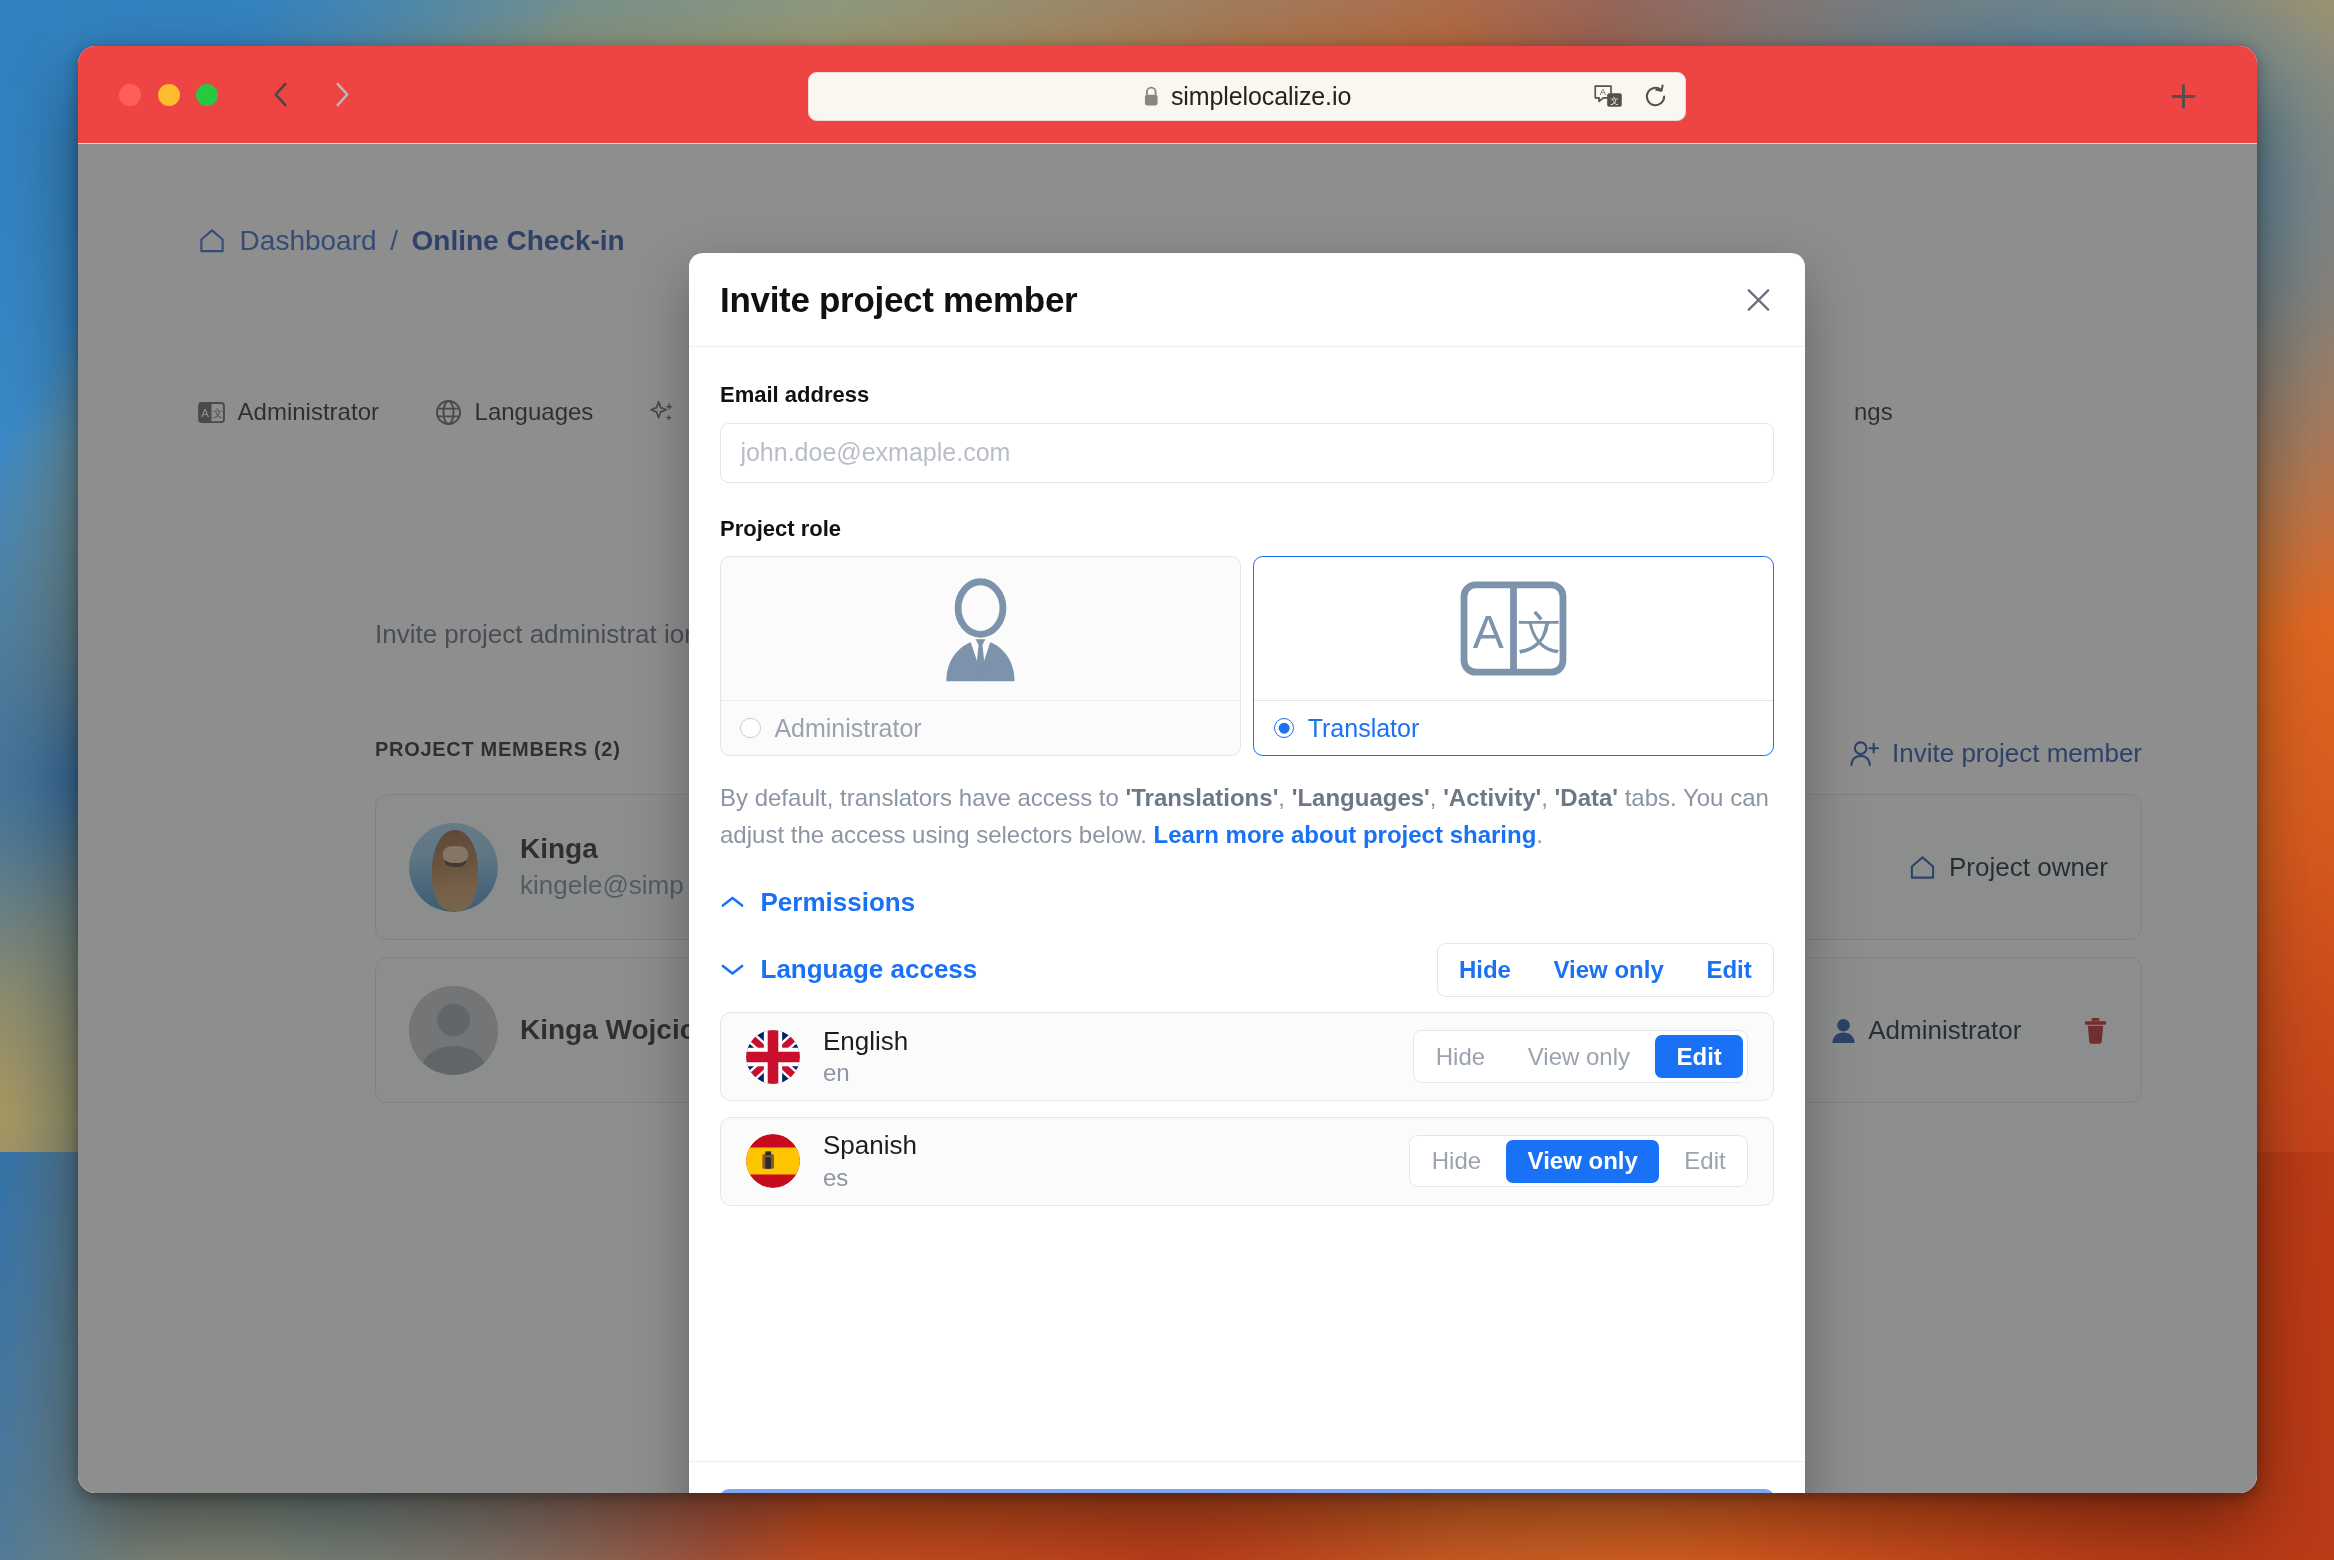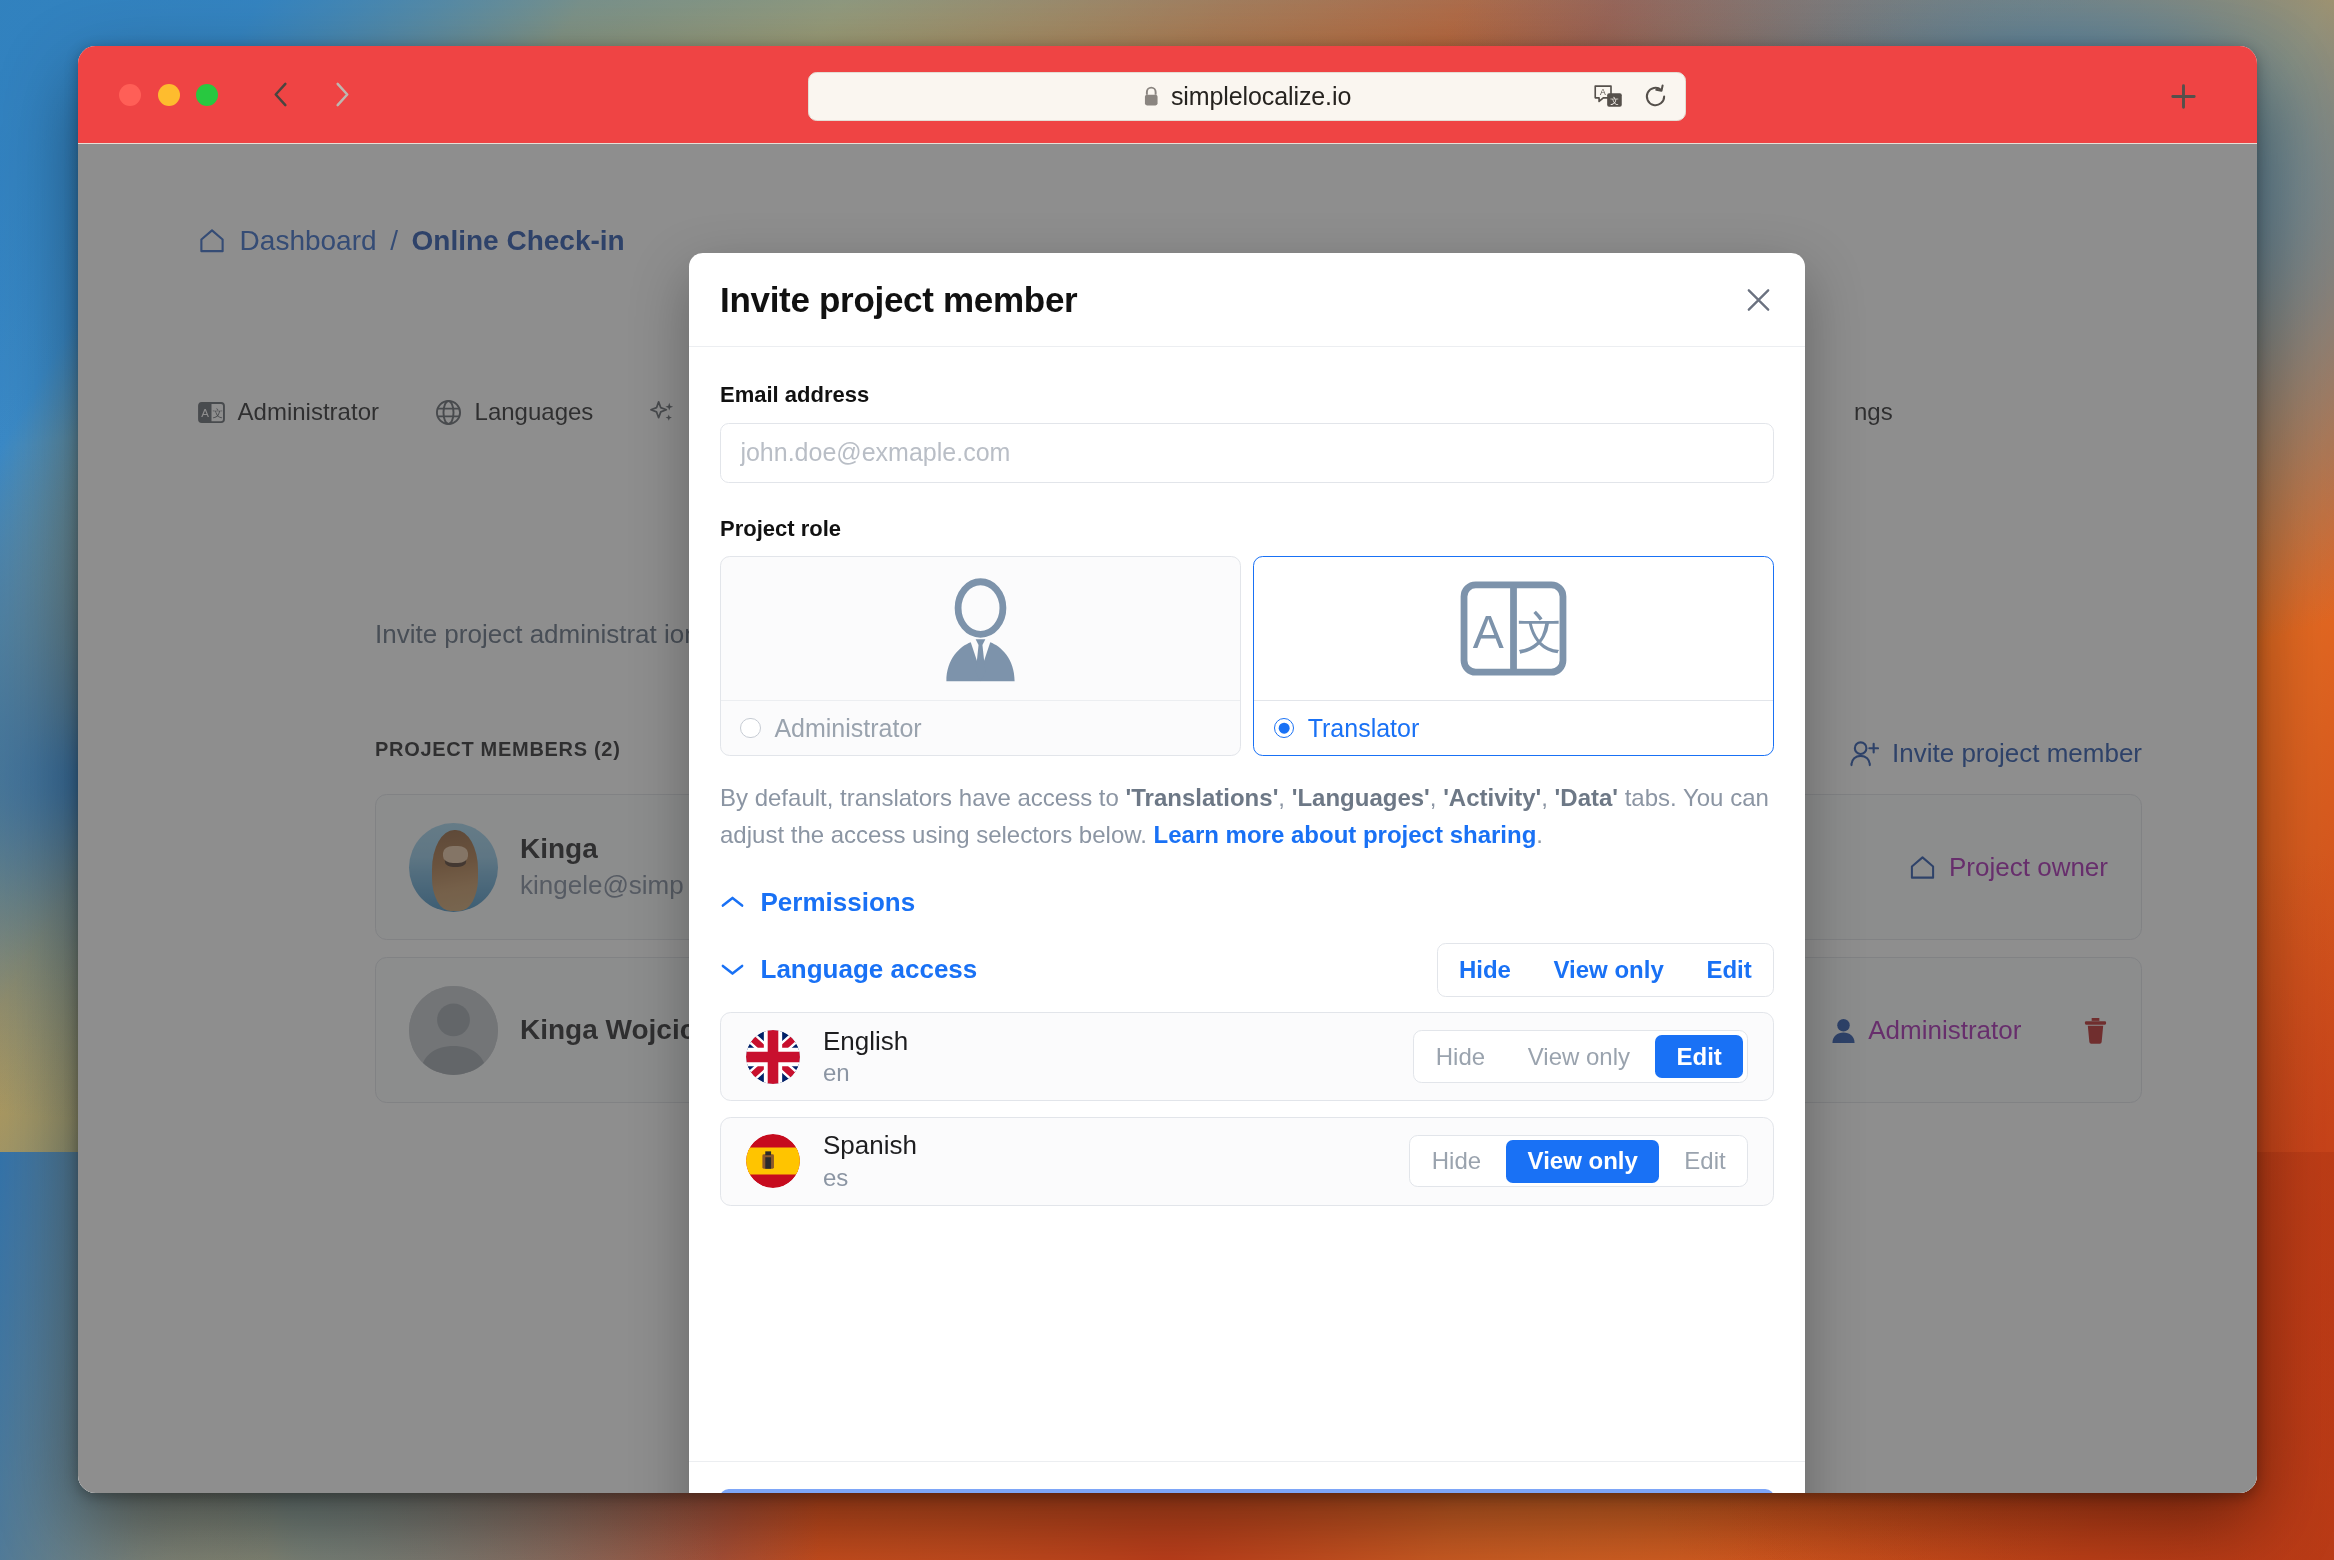--- a/index.html
+++ b/index.html
@@ -187,21 +187,21 @@
   }
   .member-avatar.generic svg { position:absolute; left:0; top:0; width:100%; height:100%; display:block; }
 
   .member-info { margin-left: 22px; }
   .member-name { font-size: 28px; font-weight: 700; color: #1d1d1f; line-height: 1.3; }
   .member-email { font-size: 26px; color: #7a8699; line-height: 1.35; }
 
   .member-role {
     margin-left: auto;
     display: flex; align-items: center; gap: 12.6px;
-    font-size: 26px; color: #a21caf;
+    font-size: 26px; color: #0f172a;
   }
   .member-role svg { display: block; }
   .trash-btn { margin-left: 49px; }
   .trash-btn svg { display: block; }
 
   
   #dim-overlay {
     position: absolute; inset: 0;
     background: rgba(60,60,60,0.58);
     z-index: 50;

